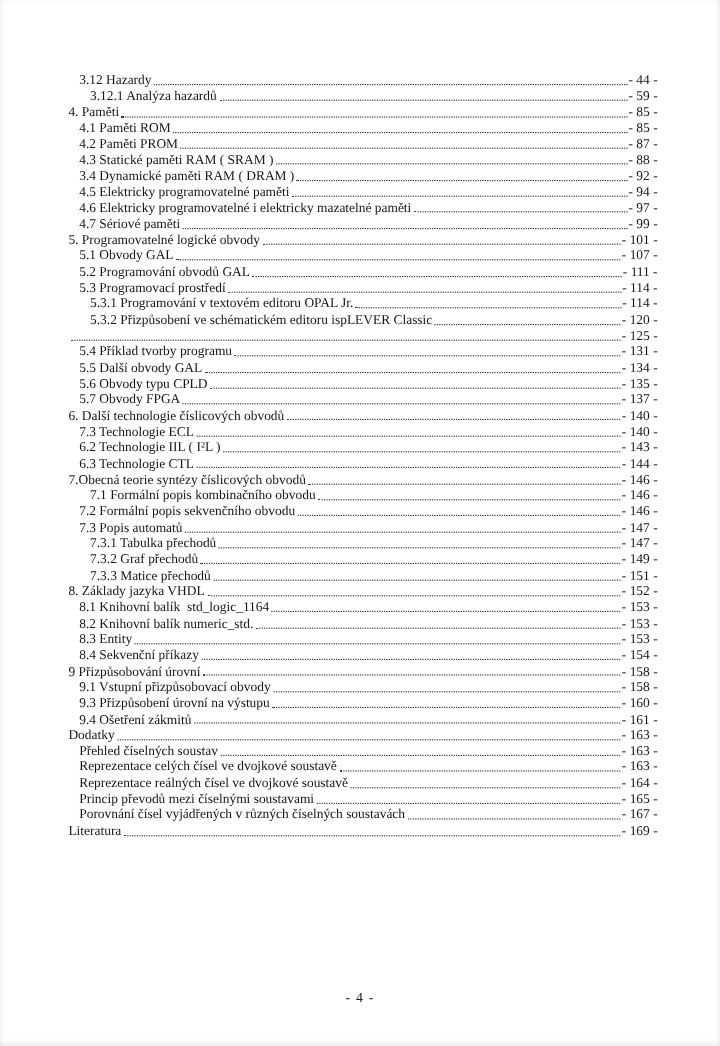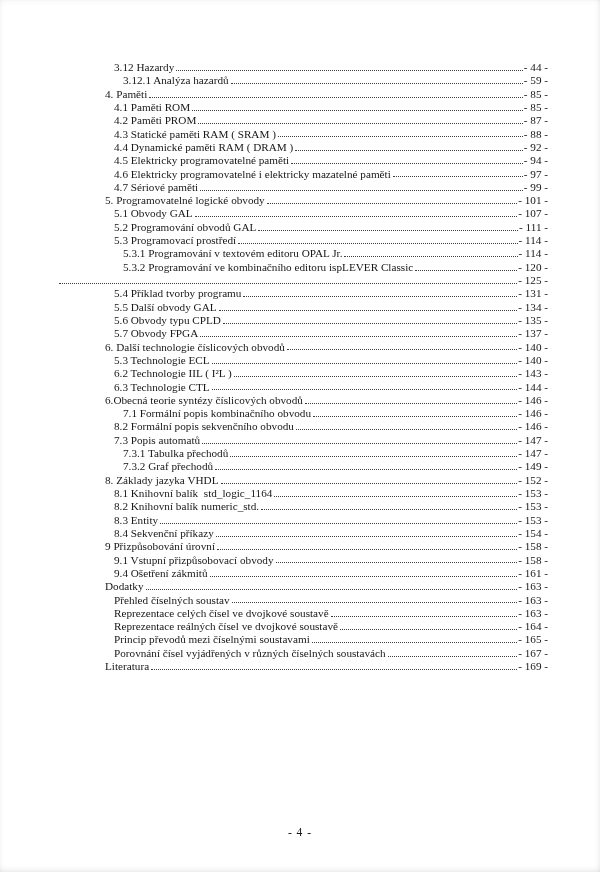--- a/index.html
+++ b/index.html
@@ -37,21 +37,20 @@
   .toc-row {
     display: flex;
     align-items: baseline;
     height: 13.32px;
     font-size: 11.2px;
     line-height: 13.32px;
   }
   .toc-title {
     white-space: pre;
     flex: 0 0 auto;
-    margin-left: 48px;
   }
   .toc-row.lvl2 .toc-title { padding-left: 9px; }
   .toc-row.lvl3 .toc-title { padding-left: 18px; }
   .toc-leader {
     flex: 1 1 auto;
     min-width: 8px;
     align-self: flex-end;
     border-bottom: 1px dotted #3b3b3b;
     margin: 0 1px 3.4px 2px;
   }
@@ -99,21 +98,21 @@
       <span class="toc-title">4.2 Paměti PROM</span>
       <span class="toc-leader"></span>
       <span class="toc-page">- 87 -</span>
     </div>
       <div class="toc-row lvl2">
       <span class="toc-title">4.3 Statické paměti RAM ( SRAM )</span>
       <span class="toc-leader"></span>
       <span class="toc-page">- 88 -</span>
     </div>
       <div class="toc-row lvl2">
-      <span class="toc-title">4.4 Dynamické paměti RAM ( DRAM )</span>
+      <span class="toc-title">3.4 Dynamické paměti RAM ( DRAM )</span>
       <span class="toc-leader"></span>
       <span class="toc-page">- 92 -</span>
     </div>
       <div class="toc-row lvl2">
       <span class="toc-title">4.5 Elektricky programovatelné paměti</span>
       <span class="toc-leader"></span>
       <span class="toc-page">- 94 -</span>
     </div>
       <div class="toc-row lvl2">
       <span class="toc-title">4.6 Elektricky programovatelné i elektricky mazatelné paměti</span>
@@ -144,21 +143,21 @@
       <span class="toc-title">5.3 Programovací prostředí</span>
       <span class="toc-leader"></span>
       <span class="toc-page">- 114 -</span>
     </div>
       <div class="toc-row lvl3">
       <span class="toc-title">5.3.1 Programování v textovém editoru OPAL Jr.</span>
       <span class="toc-leader"></span>
       <span class="toc-page">- 114 -</span>
     </div>
       <div class="toc-row lvl3">
-      <span class="toc-title">5.3.2 Programování ve kombinačního editoru ispLEVER Classic</span>
+      <span class="toc-title">5.3.2 Přizpůsobení ve schématickém editoru ispLEVER Classic</span>
       <span class="toc-leader"></span>
       <span class="toc-page">- 120 -</span>
     </div>
       <div class="toc-row lvl3">
       <span class="toc-leader"></span>
       <span class="toc-page">- 125 -</span>
     </div>
       <div class="toc-row lvl2">
       <span class="toc-title">5.4 Příklad tvorby programu</span>
       <span class="toc-leader"></span>
@@ -178,64 +177,69 @@
       <span class="toc-title">5.7 Obvody FPGA</span>
       <span class="toc-leader"></span>
       <span class="toc-page">- 137 -</span>
     </div>
       <div class="toc-row lvl1">
       <span class="toc-title">6. Další technologie číslicových obvodů</span>
       <span class="toc-leader"></span>
       <span class="toc-page">- 140 -</span>
     </div>
       <div class="toc-row lvl2">
-      <span class="toc-title">5.3 Technologie ECL</span>
+      <span class="toc-title">7.3 Technologie ECL</span>
       <span class="toc-leader"></span>
       <span class="toc-page">- 140 -</span>
     </div>
       <div class="toc-row lvl2">
       <span class="toc-title">6.2 Technologie IIL ( I²L )</span>
       <span class="toc-leader"></span>
       <span class="toc-page">- 143 -</span>
     </div>
       <div class="toc-row lvl2">
       <span class="toc-title">6.3 Technologie CTL</span>
       <span class="toc-leader"></span>
       <span class="toc-page">- 144 -</span>
     </div>
       <div class="toc-row lvl1">
-      <span class="toc-title">6.Obecná teorie syntézy číslicových obvodů</span>
+      <span class="toc-title">7.Obecná teorie syntézy číslicových obvodů</span>
       <span class="toc-leader"></span>
       <span class="toc-page">- 146 -</span>
     </div>
       <div class="toc-row lvl3">
       <span class="toc-title">7.1 Formální popis kombinačního obvodu</span>
       <span class="toc-leader"></span>
       <span class="toc-page">- 146 -</span>
     </div>
       <div class="toc-row lvl2">
-      <span class="toc-title">8.2 Formální popis sekvenčního obvodu</span>
+      <span class="toc-title">7.2 Formální popis sekvenčního obvodu</span>
       <span class="toc-leader"></span>
       <span class="toc-page">- 146 -</span>
     </div>
       <div class="toc-row lvl2">
       <span class="toc-title">7.3 Popis automatů</span>
       <span class="toc-leader"></span>
       <span class="toc-page">- 147 -</span>
     </div>
       <div class="toc-row lvl3">
       <span class="toc-title">7.3.1 Tabulka přechodů</span>
       <span class="toc-leader"></span>
       <span class="toc-page">- 147 -</span>
     </div>
       <div class="toc-row lvl3">
       <span class="toc-title">7.3.2 Graf přechodů</span>
       <span class="toc-leader"></span>
       <span class="toc-page">- 149 -</span>
     </div>
+      <div class="toc-row lvl3">
+      <span class="toc-title">7.3.3 Matice přechodů</span>
+      <span class="toc-leader"></span>
+      <span class="toc-page">- 151 -</span>
+    </div>
       <div class="toc-row lvl1">
       <span class="toc-title">8. Základy jazyka VHDL</span>
       <span class="toc-leader"></span>
       <span class="toc-page">- 152 -</span>
     </div>
       <div class="toc-row lvl2">
       <span class="toc-title">8.1 Knihovní balík  std_logic_1164</span>
       <span class="toc-leader"></span>
       <span class="toc-page">- 153 -</span>
     </div>
@@ -258,20 +262,25 @@
       <span class="toc-title">9 Přizpůsobování úrovní</span>
       <span class="toc-leader"></span>
       <span class="toc-page">- 158 -</span>
     </div>
       <div class="toc-row lvl2">
       <span class="toc-title">9.1 Vstupní přizpůsobovací obvody</span>
       <span class="toc-leader"></span>
       <span class="toc-page">- 158 -</span>
     </div>
       <div class="toc-row lvl2">
+      <span class="toc-title">9.3 Přizpůsobení úrovní na výstupu</span>
+      <span class="toc-leader"></span>
+      <span class="toc-page">- 160 -</span>
+    </div>
+      <div class="toc-row lvl2">
       <span class="toc-title">9.4 Ošetření zákmitů</span>
       <span class="toc-leader"></span>
       <span class="toc-page">- 161 -</span>
     </div>
       <div class="toc-row lvl1">
       <span class="toc-title">Dodatky</span>
       <span class="toc-leader"></span>
       <span class="toc-page">- 163 -</span>
     </div>
       <div class="toc-row lvl2">

